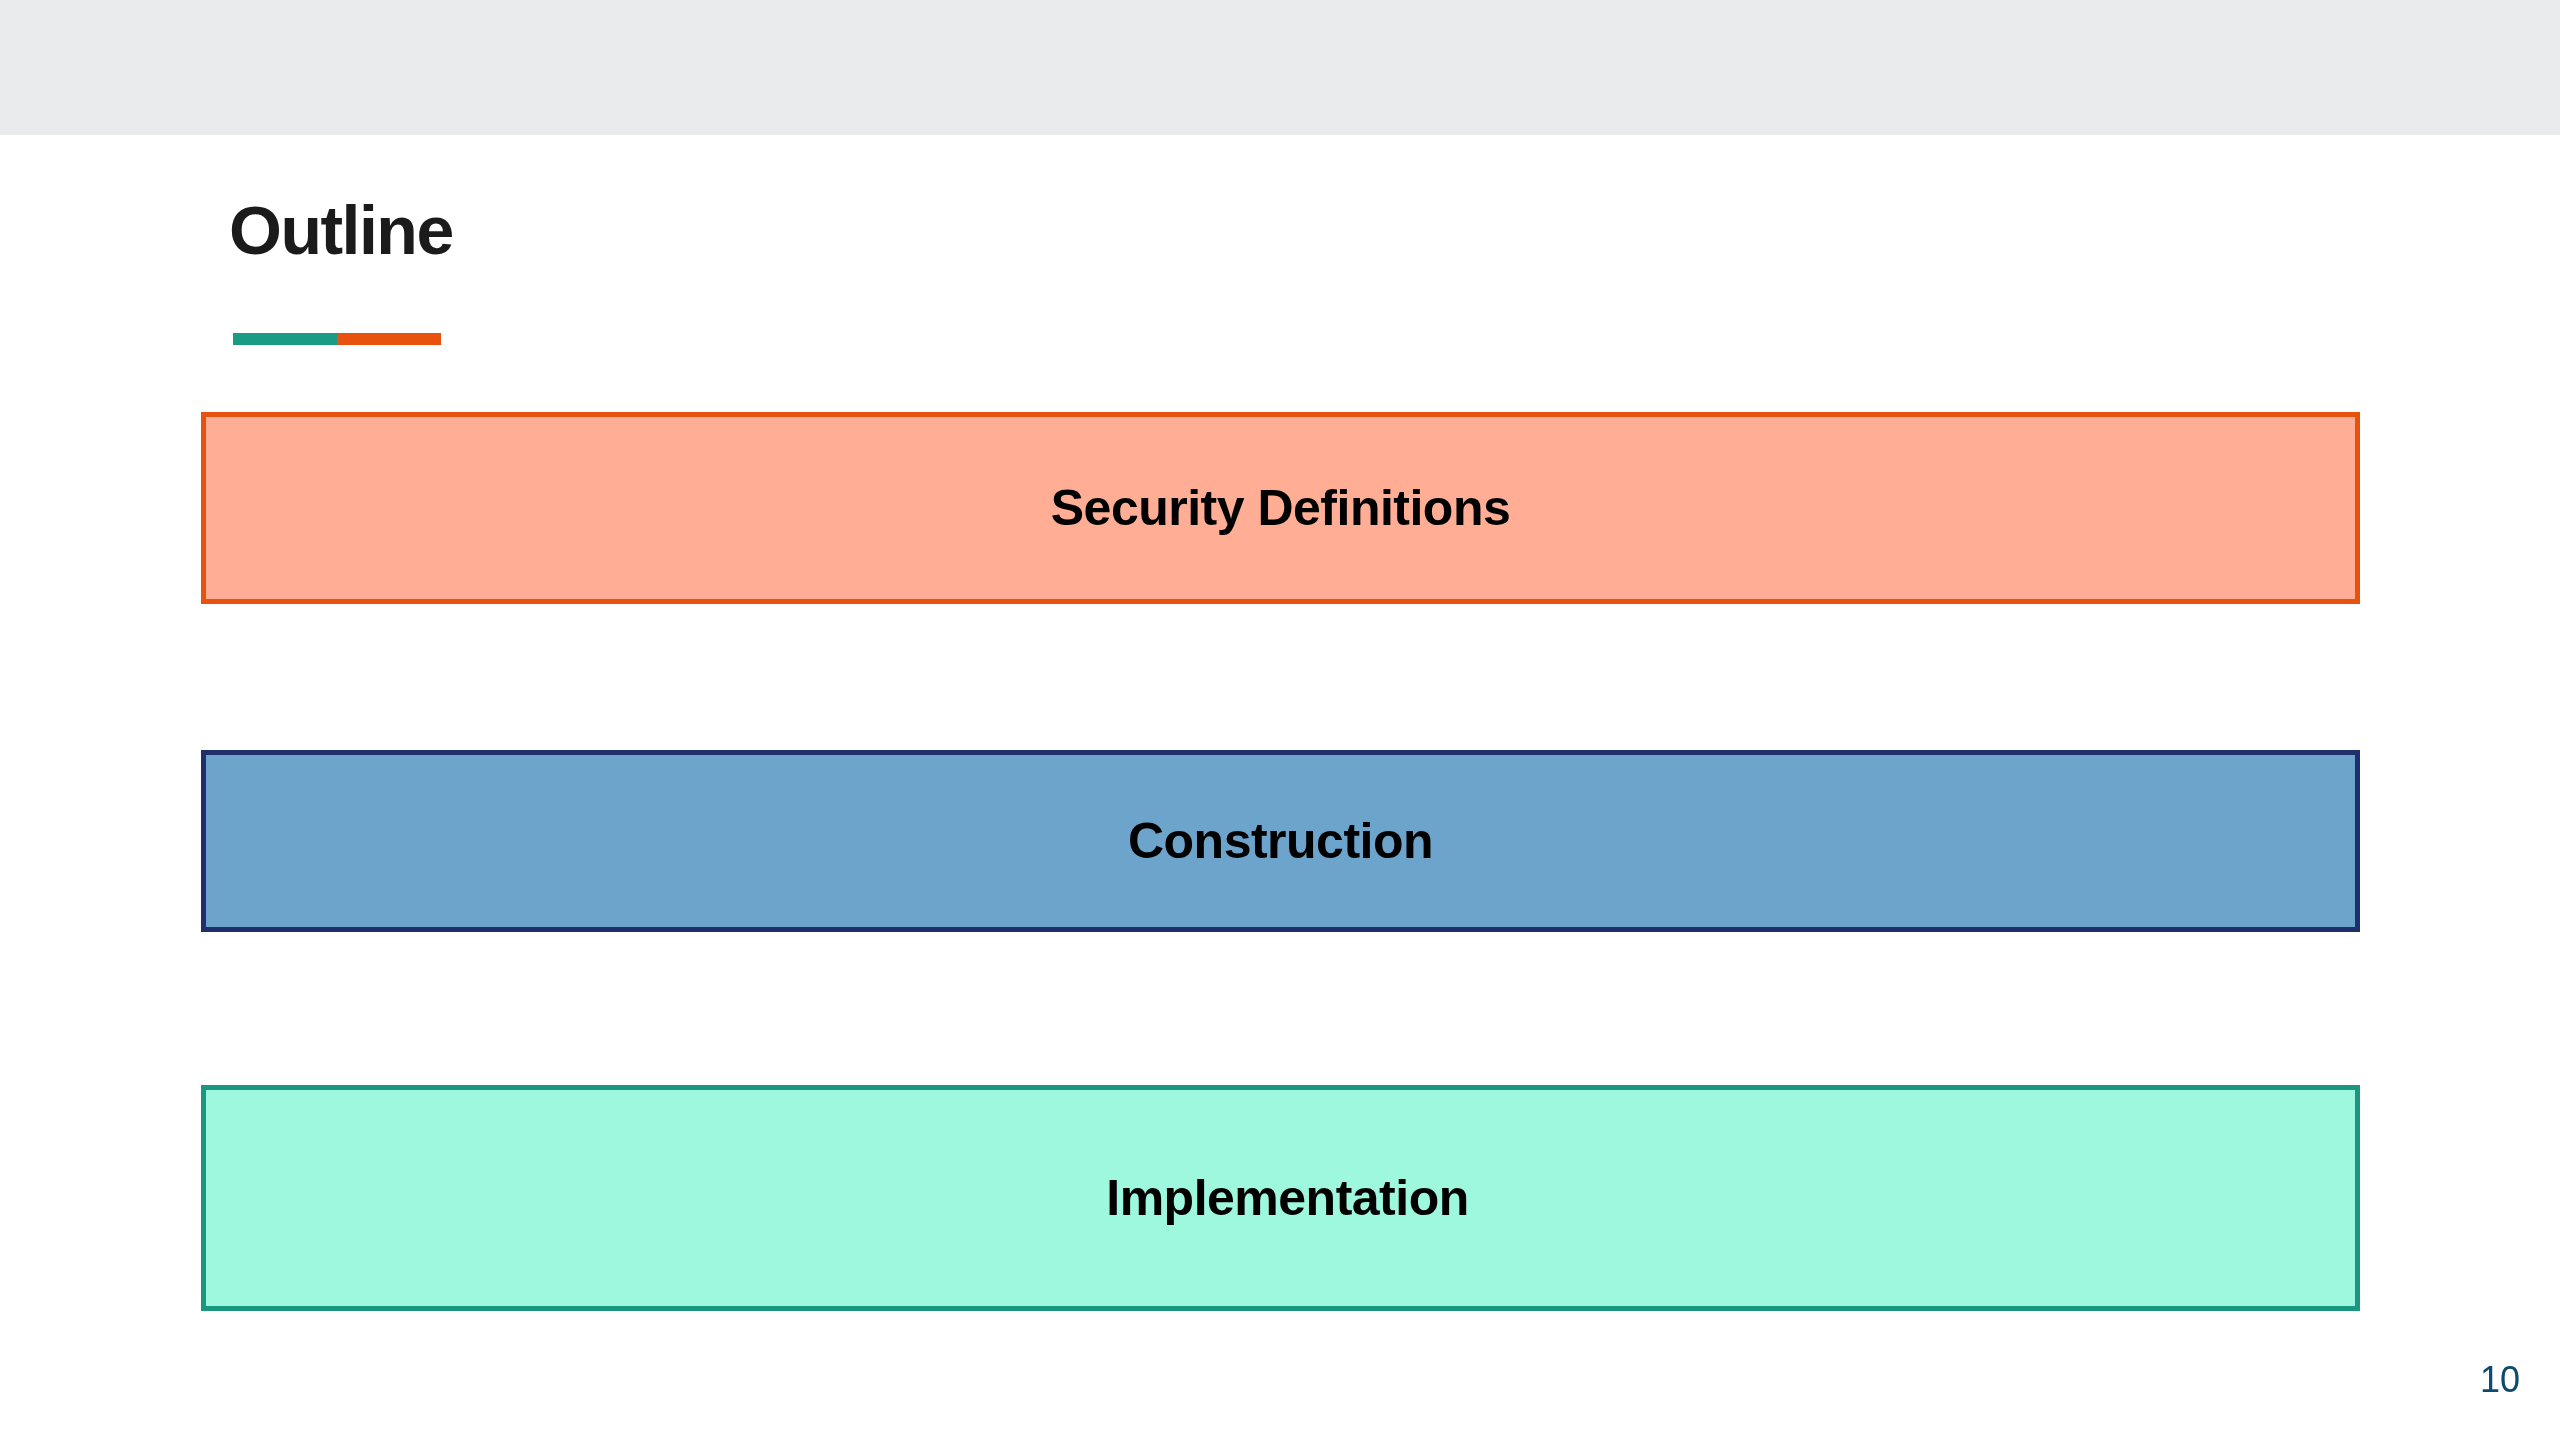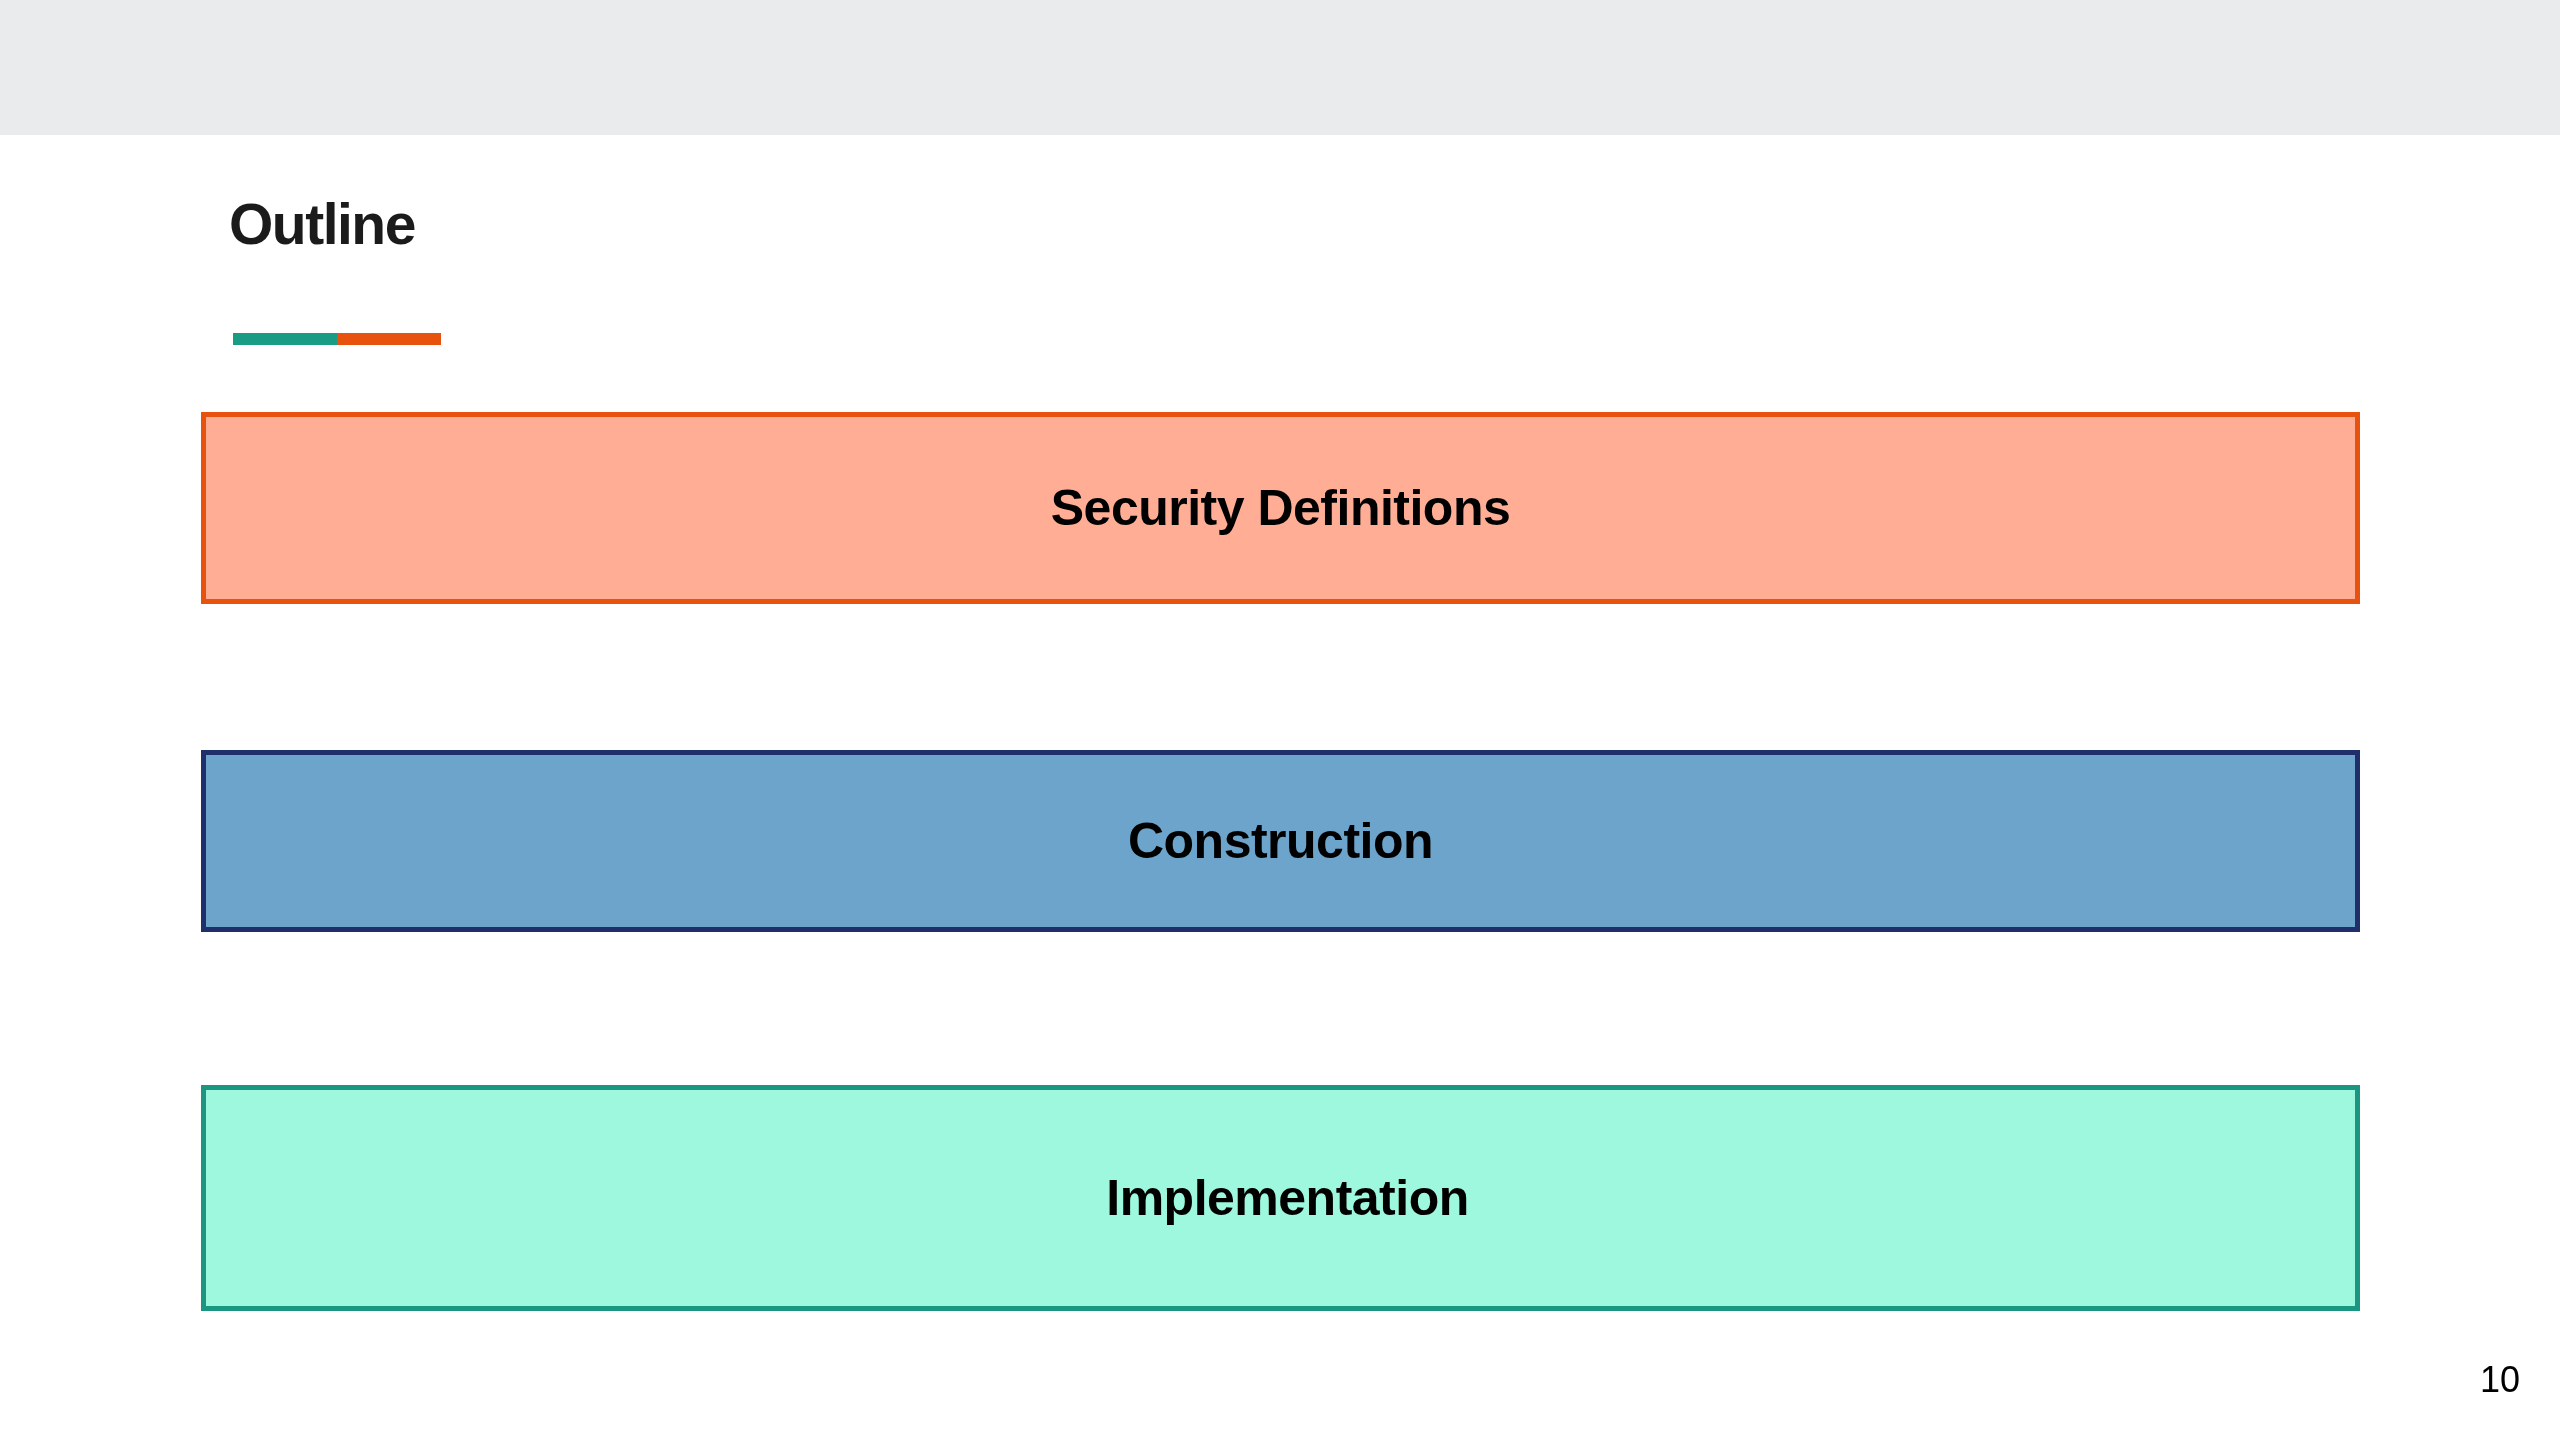--- a/index.html
+++ b/index.html
@@ -27,21 +27,21 @@
     width: 2560px;
     height: 135px;
     background: #e9ebed;
   }
 
   
   .slide-title {
     position: absolute;
     left: 229px;
     top: 196px;
-    font-size: 57px;
+    font-size: 68px;
     font-weight: bold;
     color: #1b1b1b;
     letter-spacing: -1.5px;
     line-height: 1;
     white-space: nowrap;
   }
 
   
   .accent-rule {
     position: absolute;
@@ -86,21 +86,21 @@
   #band-0 { top: 412px; height: 192px; }
   #band-1 { top: 750px; height: 182px; }
   #band-2 { top: 1085px; height: 226px; padding-left: 14px; }
 
   
   .page-number {
     position: absolute;
     right: 40px;
     top: 1362px;
     font-size: 36px;
-    color: #000000;
+    color: #0c4a6e;
     line-height: 1;
   }
 </style>
 </head>
 <body>
 
 <div id="slide" style="background: rgb(255, 255, 255);">
 
   <div class="top-band" style="background: rgb(233, 235, 237);"></div>
 

